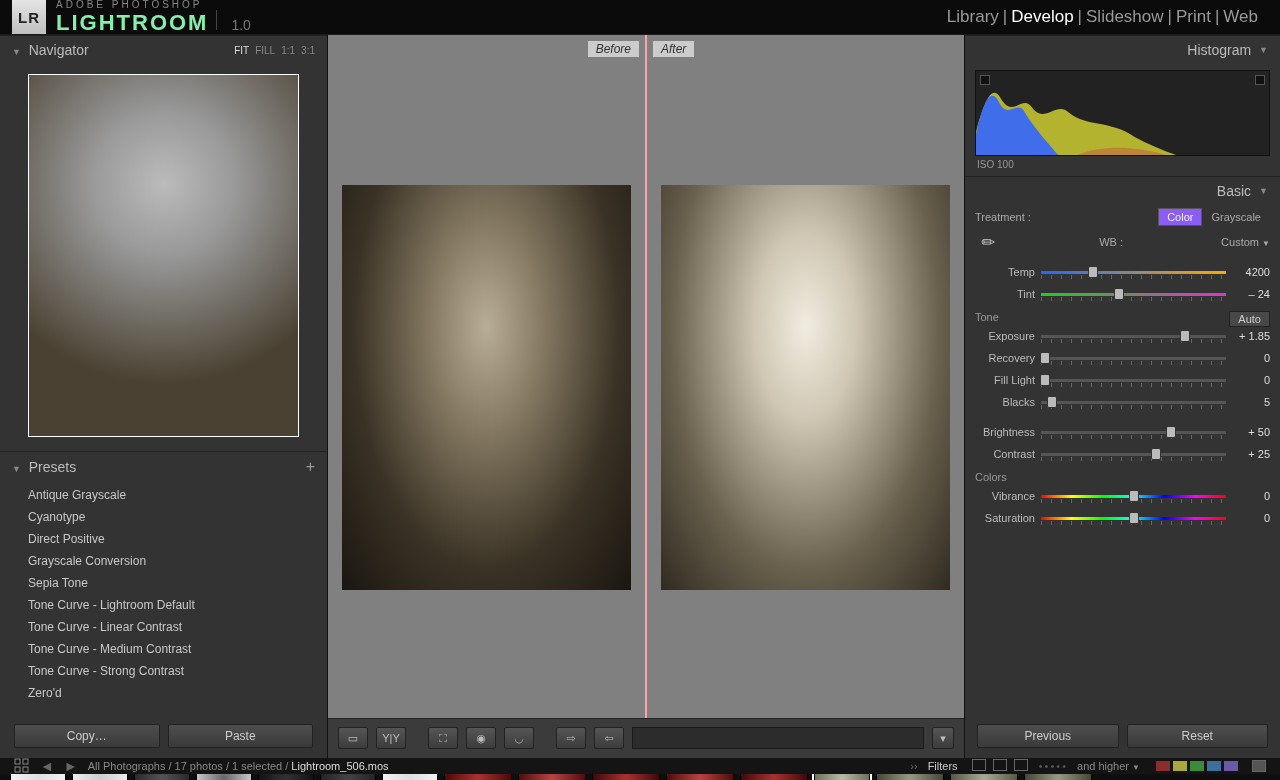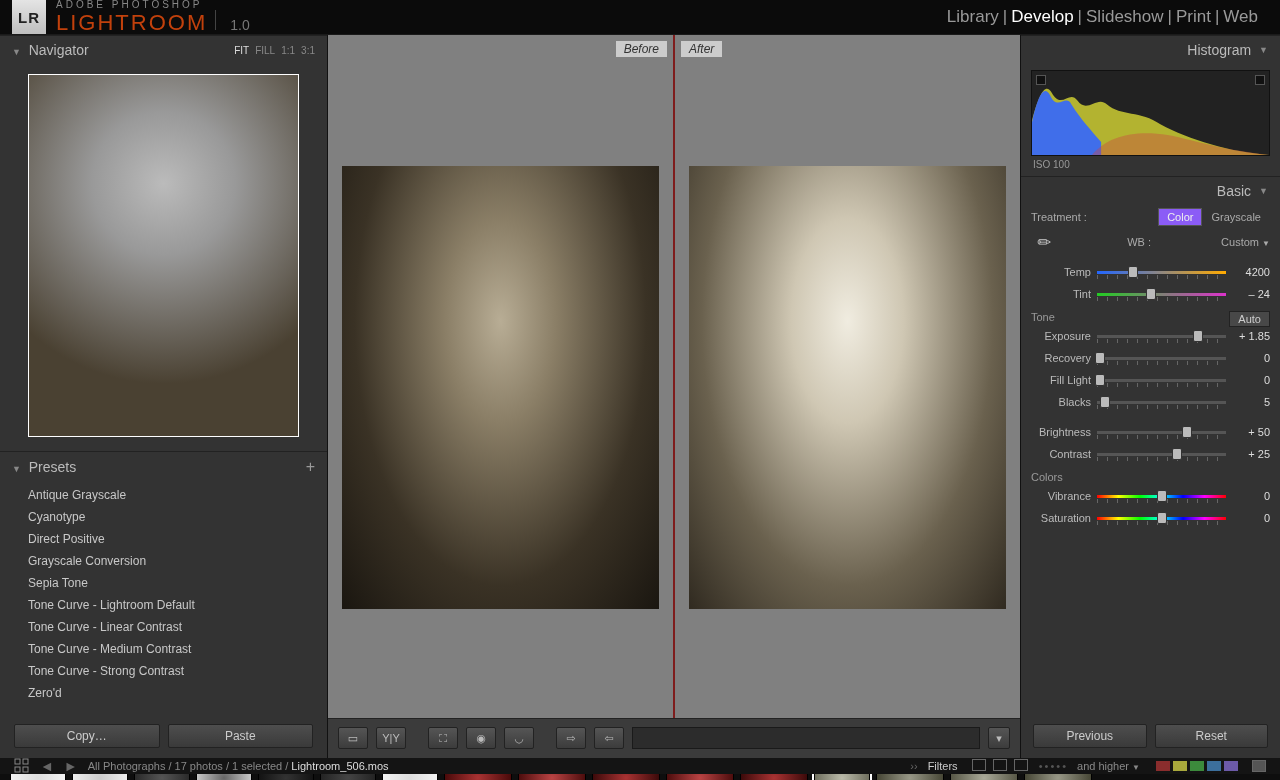--- a/index.html
+++ b/index.html
@@ -4,52 +4,52 @@
 <style>
   * { margin:0; padding:0; box-sizing:border-box; font-family:"Myriad Pro","Segoe UI",Arial,sans-serif; user-select:none; }
   body { background:#000; color:#aaa; font-size:12px; width:1280px; height:780px; overflow:hidden; }
   .app    { display:flex; flex-direction:column; height:100%; }
   
   .topbar { display:flex; align-items:center; justify-content:space-between; height:54px; padding:0 20px 0 12px; background:#0b0b0b; border-bottom:1px solid #1a1a1a; }
   .brand  { display:flex; align-items:center; gap:10px; }
   .logo   { width:34px; height:34px; background:linear-gradient(#e4e4e4,#bfbfbf); color:#222; font-weight:700; display:flex; align-items:center; justify-content:center; font-size:15px; letter-spacing:1px;}
   .brand-txt { line-height:1; }
   .brand-txt .small { font-size:10px; letter-spacing:3px; color:#888; }
-  .brand-txt .big   { font-size:22px; letter-spacing:2px; color:#c2410c; font-weight:400; }
+  .brand-txt .big   { font-size:22px; letter-spacing:2px; color:#86efac; font-weight:700; }
   .brand-txt .ver   { font-size:14px; color:#777; margin-left:6px;}
   .modules  { display:flex; gap:0; font-size:17px; }
   .modules span { color:#999; padding:0 2px; cursor:pointer;}
   .modules span.active { color:#fff; }
   .modsep { color:#555; padding:0 10px;}
   
   .main { flex:1; display:flex; background:#1c1c1c; }
   
   .panel { background:#333; display:flex; flex-direction:column; }
   .left  { width:328px; border-right:1px solid #111;}
-  .right { width:260px; border-left:1px solid #111;}
+  .right { width:316px; border-left:1px solid #111;}
   .center{ flex:1; background:#808080; display:flex; flex-direction:column;}
   .panel-section { border-top:1px solid #222; }
   .panel-head { display:flex; align-items:center; justify-content:space-between; padding:6px 12px; color:#bbb; font-size:14px;}
   .panel-head .tri { font-size:9px; color:#888;}
   .panel-head-r { justify-content:flex-end; gap:8px;}
   .nav-zoom { font-size:10px; color:#888;}
   .nav-zoom span { margin-left:6px; cursor:pointer;}
   .nav-zoom .sel{ color:#ddd;}
   
   .nav-thumb-wrap{ padding:10px 28px 14px;}
   .nav-thumb{ width:100%; aspect-ratio:168/225; background:radial-gradient(circle at 50% 30%, #bbb 0%, #999 25%, #4a4132 70%); border:1px solid #fff;}
   
   .presets-list{ padding:2px 0 10px;}
   .presets-list div{ padding:4px 12px 4px 28px; font-size:12px; color:#c8c8c8; cursor:pointer;}
   .left-btns{ margin-top:auto; display:flex; gap:8px; padding:10px 14px;}
   .btn{ flex:1; height:24px; background:linear-gradient(#4e4e4e,#3a3a3a); border:1px solid #222; color:#ccc; font-size:12px; display:flex; align-items:center; justify-content:center; cursor:pointer; border-radius:2px;}
   
   .ba-row{ flex:1; display:flex; position:relative;}
   .ba-col{ flex:1; padding:42px 14px 20px; position:relative; display:flex; align-items:center; justify-content:center;}
-  .ba-col:first-child{ border-right:2px solid #7f1d1d;}
+  .ba-col:first-child{ border-right:2px solid #fca5a5;}
   .ba-label{ position:absolute; top:6px; font-style:italic; color:#333; background:#ccc; padding:1px 8px; font-size:12px;}
   .ba-col:nth-child(1) .ba-label{ right:6px;}
   .ba-col:nth-child(2) .ba-label{ left:6px;}
   .photo{ width:100%; max-width:330px; aspect-ratio:330/462;}
   .photo.before{ background:radial-gradient(ellipse at 50% 35%, #b8ad95 0%, #8a7e66 25%, #3a3225 65%, #1a1610 100%);}
   .photo.after { background:radial-gradient(ellipse at 50% 35%, #f0ece0 0%, #cfc7b3 25%, #6a614e 65%, #302a20 100%);}
   
   .center-tools{ height:40px; background:#3b3b3b; border-top:1px solid #222; display:flex; align-items:center; padding:0 10px; gap:8px;}
   .tbtn{ width:30px; height:22px; background:linear-gradient(#555,#3c3c3c); border:1px solid #222; border-radius:2px; display:flex; align-items:center; justify-content:center; color:#bbb; font-size:11px; cursor:pointer;}
   .tsep{ width:6px;}

